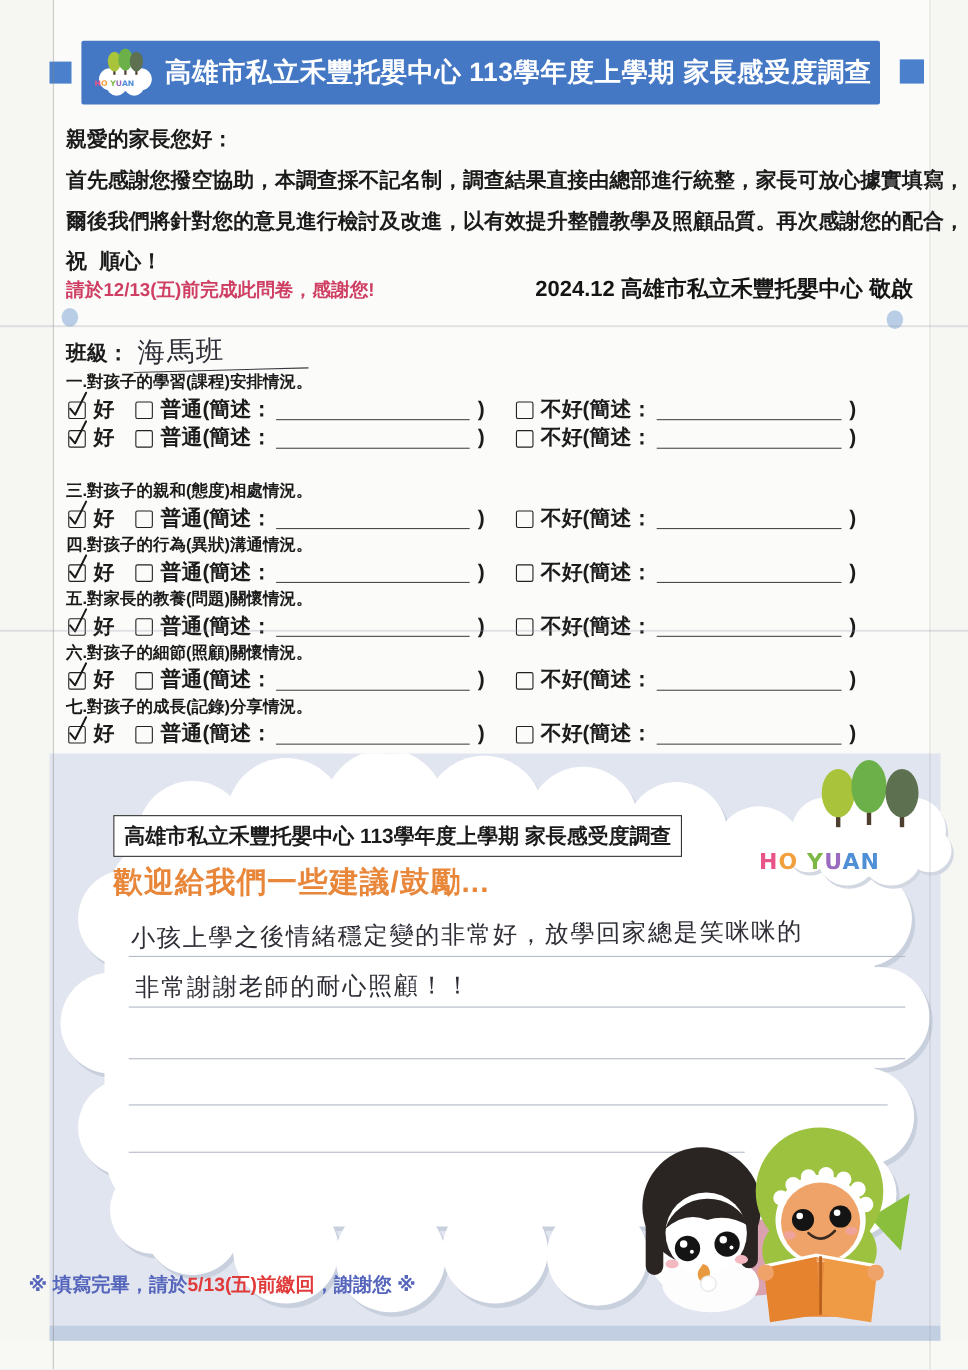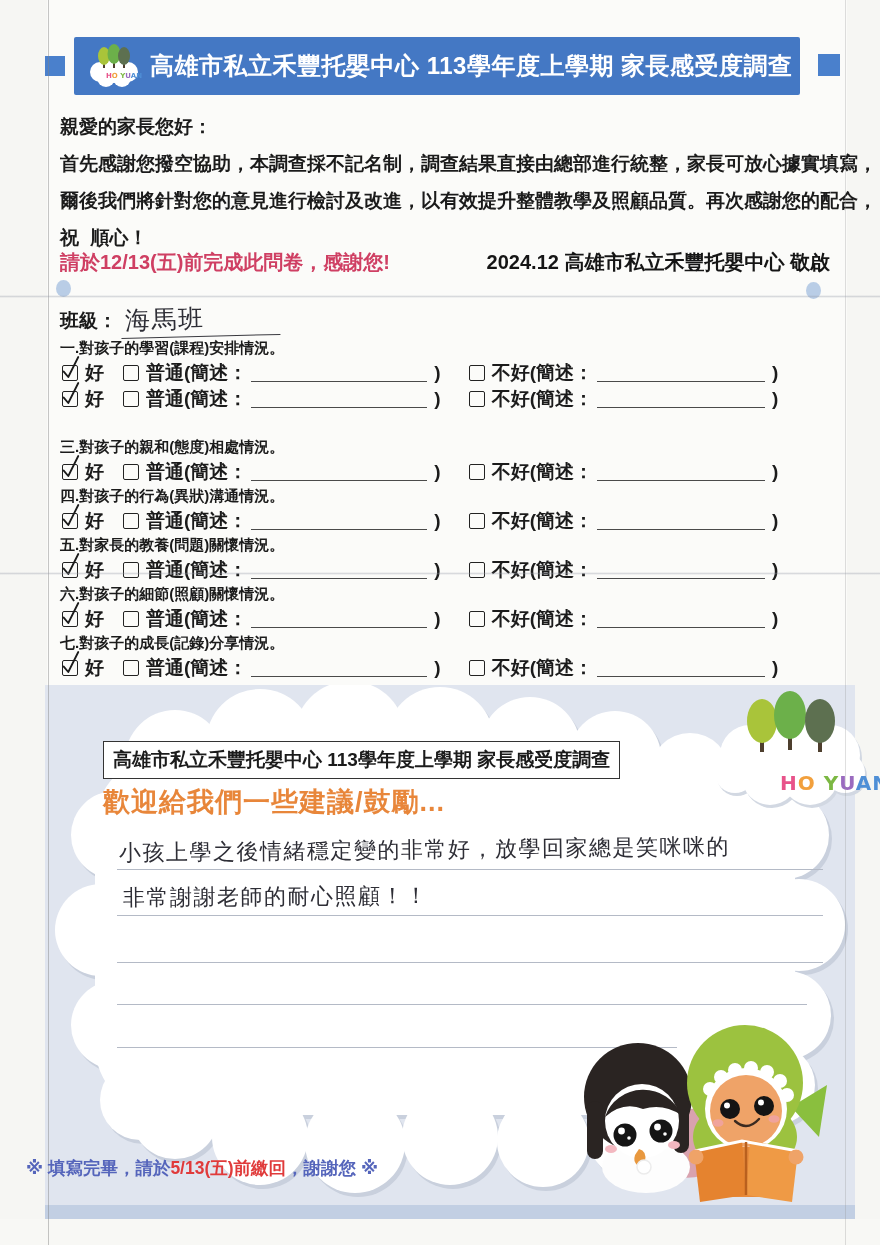--- a/index.html
+++ b/index.html
@@ -24,35 +24,35 @@
     background:#4478c4;border-radius:2px;display:flex;align-items:center;}
   .banner-title{color:#ffffff;font-size:24px;font-weight:bold;white-space:nowrap;
     margin-left:8px;letter-spacing:.5px;}
   .sq{position:absolute;background:#4a80cc;}
   .sq-left{left:45px;top:56px;width:20px;height:20px;}
   .sq-right{left:818px;top:54px;width:22px;height:22px;}
 
   
   .logo-small{position:relative;width:56px;height:46px;margin-left:12px;flex:none;}
   .logo-small svg{position:absolute;left:0;top:0;}
-  .logo-letters{position:absolute;left:0;width:100%;text-align:right;font-weight:bold;
+  .logo-letters{position:absolute;left:0;width:100%;text-align:left;font-weight:bold;
     font-family:"DejaVu Sans",sans-serif;}
   .logo-small .logo-letters{top:29px;font-size:7px;letter-spacing:0;}
   .logo-large{position:absolute;left:645px;top:0px;width:200px;height:130px;}
   .logo-large svg{position:absolute;left:0;top:0;}
   .logo-large .logo-letters{top:86px;font-size:20px;letter-spacing:1px;}
 
   
   .intro{position:absolute;left:60px;top:110px;width:792px;font-family:Liberation Mono, monospace;}
   .intro p{margin:0;font-size:19px;font-weight:bold;line-height:37px;white-space:nowrap;}
 
   
   .deadline-row{position:absolute;left:60px;top:249px;width:770px;display:flex;
     justify-content:space-between;align-items:baseline;}
-  .deadline-note{color:#cf3f63;font-size:20px;font-weight:bold;white-space:nowrap;}
+  .deadline-note{color:#cf3f63;font-size:17px;font-weight:bold;white-space:nowrap;}
   .issuer-note{color:#151515;font-size:20px;font-weight:bold;white-space:nowrap;}
   .dot{position:absolute;width:15px;height:17px;border-radius:50%;background:#b9cde6;}
   .dot-left{left:56px;top:280px;} .dot-right{left:806px;top:282px;}
 
   
   .class-row{position:absolute;left:60px;top:302px;font-size:19px;font-weight:bold;}
   .class-value{display:inline-block;min-width:145px;margin-left:4px;padding:0 10px 1px 4px;
     border-bottom:1.6px solid #3a3a40;font-weight:normal;font-size:25px;
     transform:rotate(-1.5deg);color:#2e2e36;letter-spacing:2px;}
 

